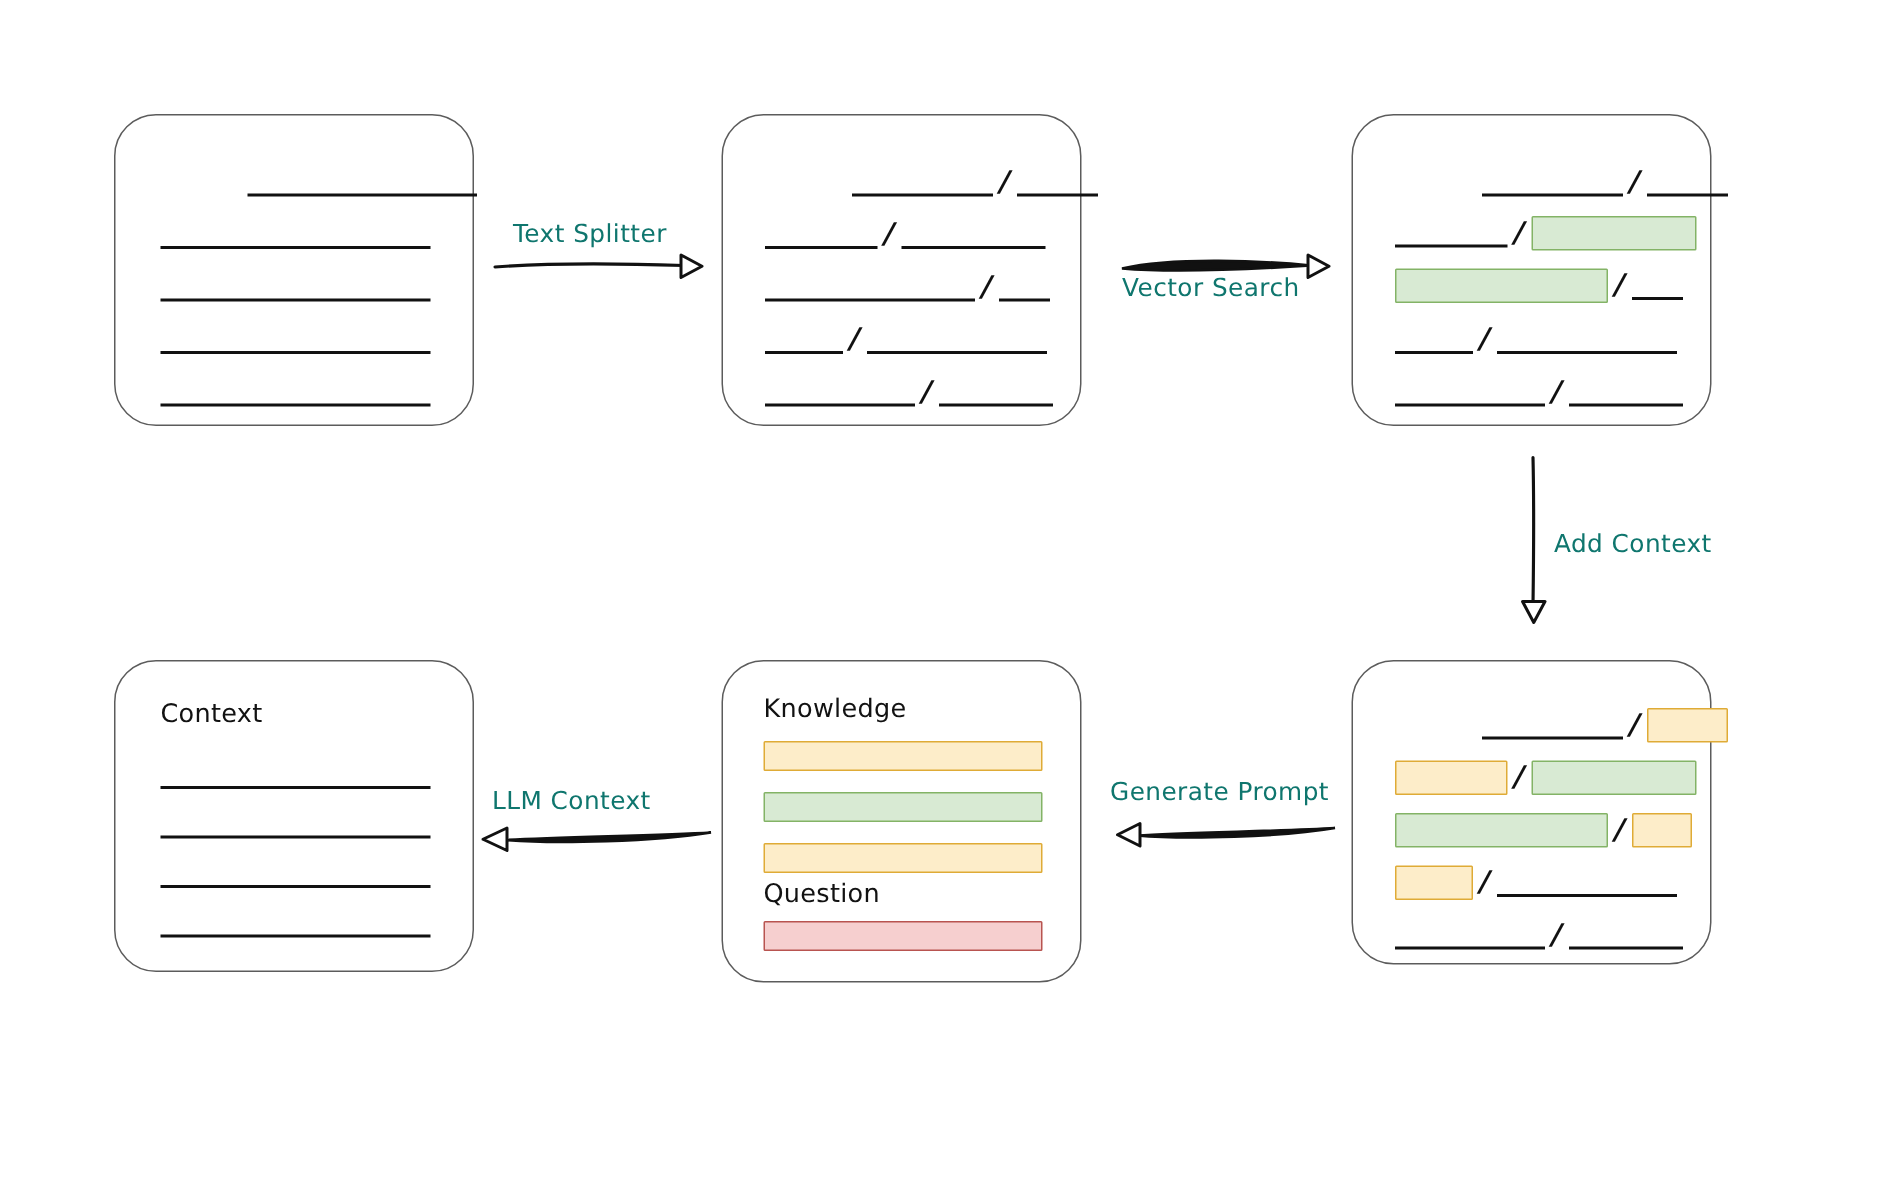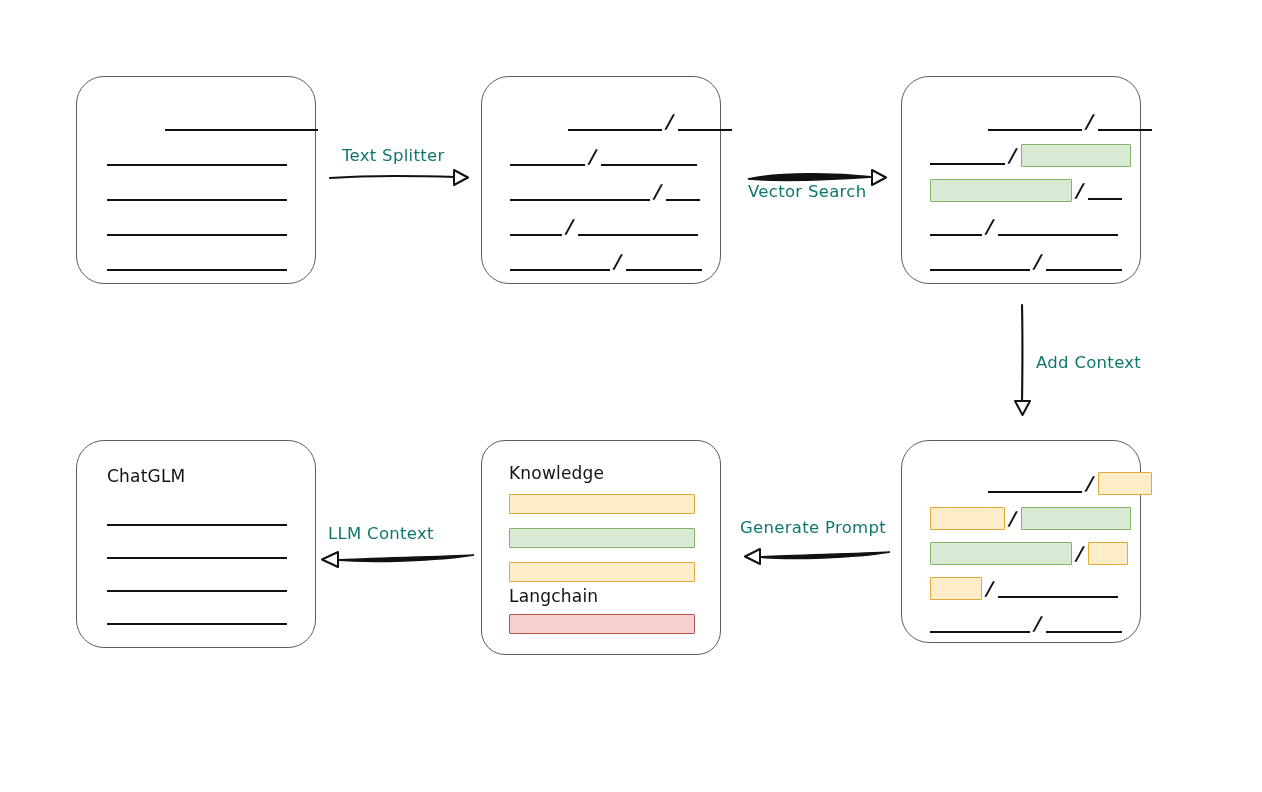--- a/index.html
+++ b/index.html
@@ -252,37 +252,37 @@
       </div>
     </div>
   </div>
 
   <div class="arrow-label" style="left:740px; top:518px;">Generate Prompt</div>
   <svg class="arrow-svg" style="left:740px; top:544px; width:150px; height:24px;" viewBox="0 0 150 24">
     <path d="M150,8 C115,14 50,16 18,13 C50,11 115,10 150,8 Z" stroke="#111" stroke-width="1.6" fill="#111"></path>
     <path d="M20,5 L5,12.5 L20,20 Z" stroke="#111" stroke-width="2" fill="#fff" stroke-linejoin="round"></path>
   </svg>
 
-  <div class="doc-box" style="left:481px; top:440px; width:240px; height:215px;border-radius:24px;">
+  <div class="doc-box" style="left:481px; top:440px; width:240px; height:215px;">
     <div class="box-label" style="left:27px; top:22px;">Knowledge</div>
     <span class="seg hl yellow" style="position:absolute; left:27px; top:53px; width:186px; height:20px;"></span>
     <span class="seg hl green" style="position:absolute; left:27px; top:87px; width:186px; height:20px;"></span>
     <span class="seg hl yellow" style="position:absolute; left:27px; top:121px; width:186px; height:20px;"></span>
-    <div class="box-label" style="left:27px; top:145px;">Langchain</div>
+    <div class="box-label" style="left:27px; top:145px;">Question</div>
     <span class="seg hl red" style="position:absolute; left:27px; top:173px; width:186px; height:20px;"></span>
   </div>
 
   <div class="arrow-label" style="left:328px; top:524px;">LLM Context</div>
   <svg class="arrow-svg" style="left:318px; top:548px; width:156px; height:24px;" viewBox="0 0 156 24">
     <path d="M156,7 C120,13 52,15 18,12 C52,10 120,9 156,7 Z" stroke="#111" stroke-width="1.6" fill="#111"></path>
     <path d="M20,4 L4,11.5 L20,19 Z" stroke="#111" stroke-width="2" fill="#fff" stroke-linejoin="round"></path>
   </svg>
 
   <div class="doc-box" style="left:76px; top:440px; width:240px; height:208px;">
-    <div class="box-label" style="left:30px; top:25px;">ChatGLM</div>
+    <div class="box-label" style="left:30px; top:25px;">Context</div>
     <div class="rows">
       <div class="row" style="left:30px; top:63px;">
         <span class="seg plain" style="width:180px"></span>
       </div>
       <div class="row" style="left:30px; top:96px;">
         <span class="seg plain" style="width:180px"></span>
       </div>
       <div class="row" style="left:30px; top:129px;">
         <span class="seg plain" style="width:180px"></span>
       </div>

